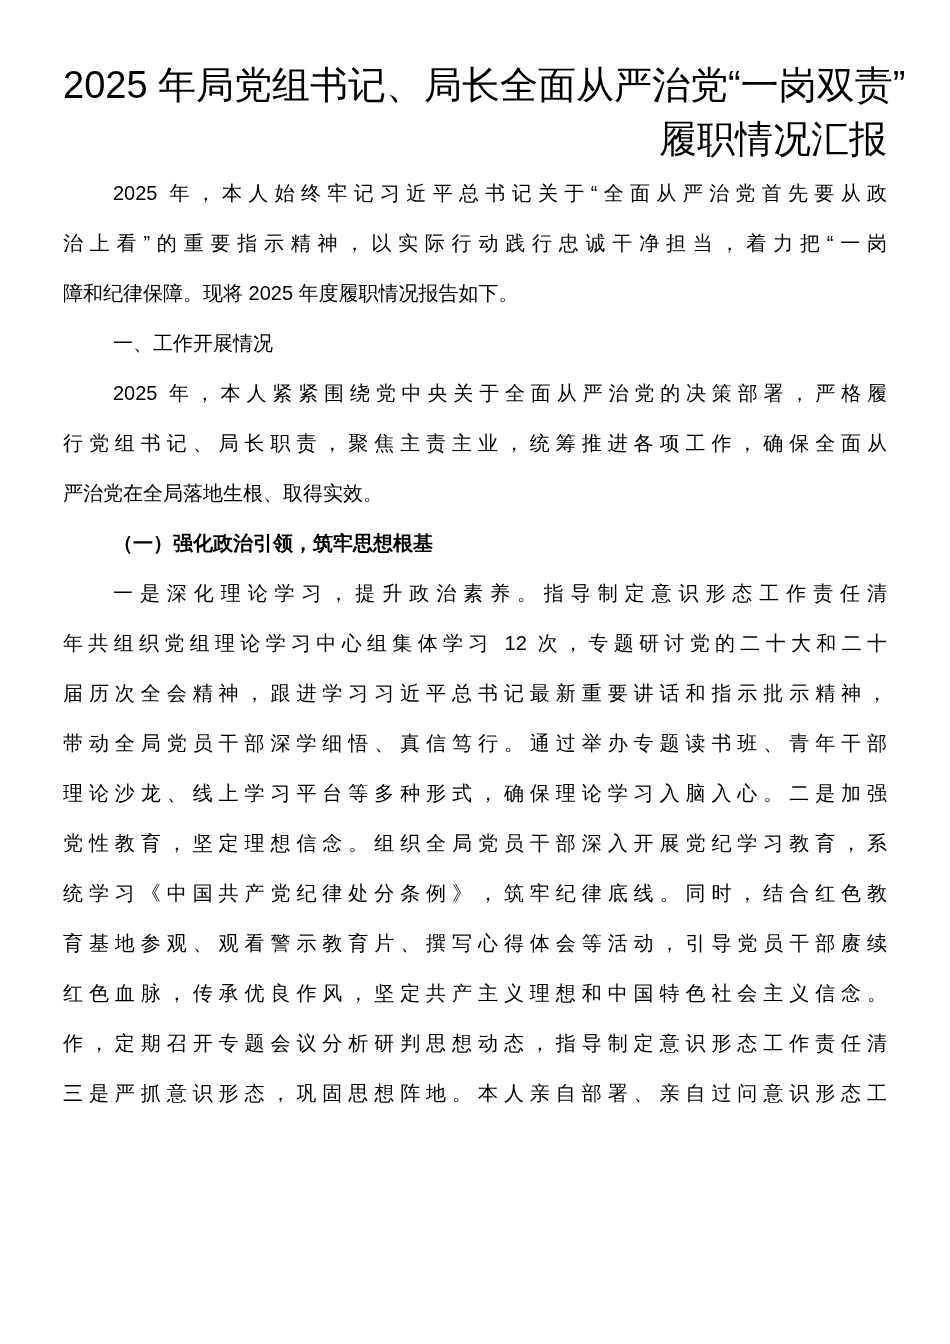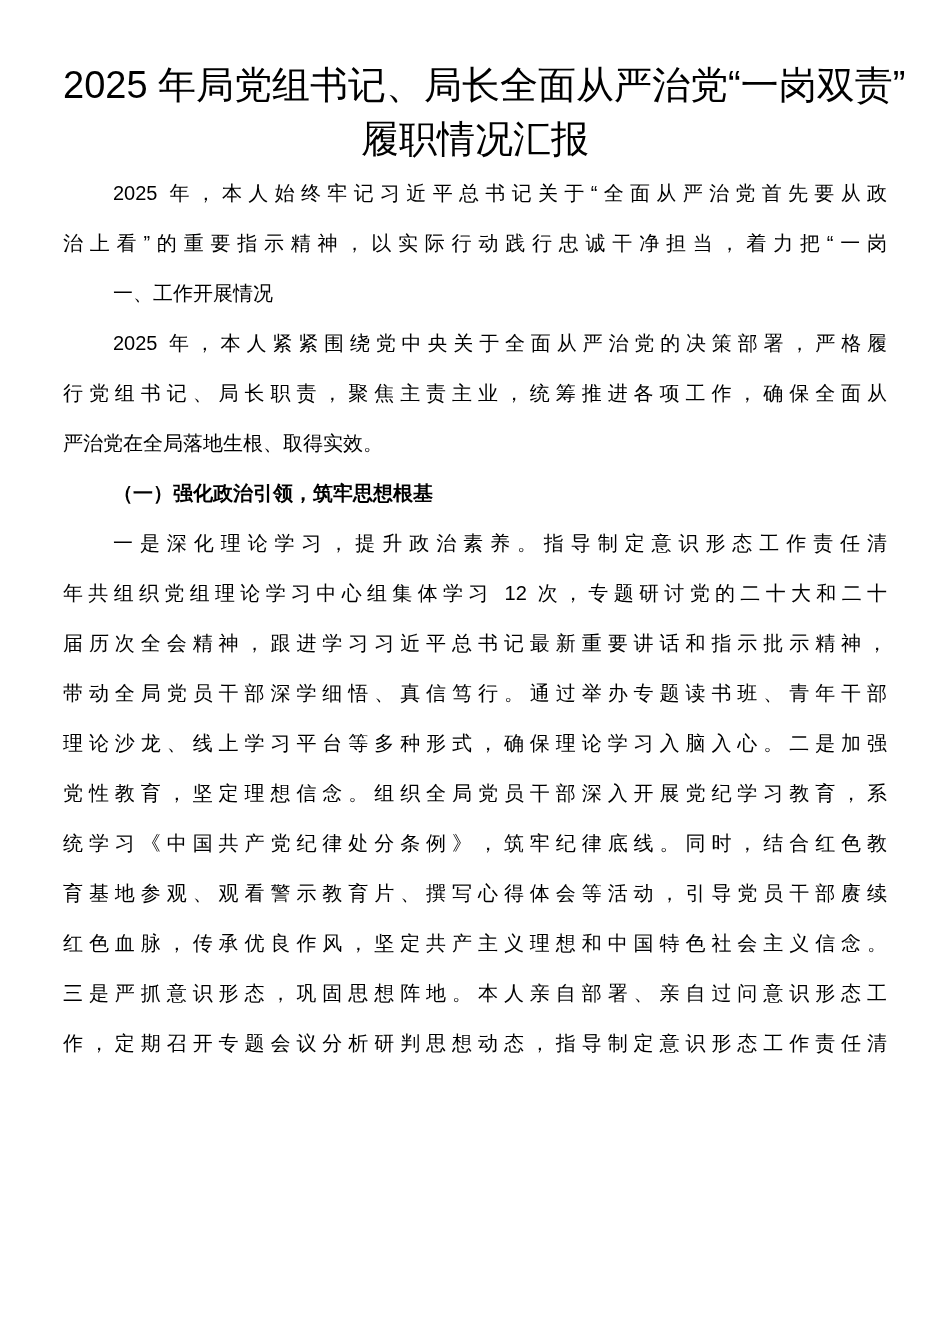--- a/index.html
+++ b/index.html
@@ -10,21 +10,21 @@
     color: #000000;
     font-family: "Liberation Sans", sans-serif;
     overflow: hidden;
   }
   .page { padding: 58px 63px 0 63px; }
   .title { margin: 0; }
   .title-line {
     font-size: 38px;
     line-height: 54px;
     font-weight: 400;
-    text-align: center;
+    text-align: right;
     white-space: nowrap;
   }
   .doc-body { margin-top: 2px; }
   .line {
     font-size: 20px;
     line-height: 50px;
     height: 50px;
     text-align: left;
     overflow: visible;
   }
@@ -42,35 +42,36 @@
 
   <div class="title">
     <div class="title-line">2025 年局党组书记、局长全面从严治党“一岗双责”</div>
     <div class="title-line">履职情况汇报</div>
   </div>
 
   <div class="doc-body">
 
     <div class="line just ind">2025 年，本人始终牢记习近平总书记关于“全面从严治党首先要从政</div>
     <div class="line just">治上看”的重要指示精神，以实际行动践行忠诚干净担当，着力把“一岗</div>
+    <div class="line">障和纪律保障。现将 2025 年度履职情况报告如下。</div>
 
     <div class="line ind">一、工作开展情况</div>
 
     <div class="line just ind">2025 年，本人紧紧围绕党中央关于全面从严治党的决策部署，严格履</div>
     <div class="line just">行党组书记、局长职责，聚焦主责主业，统筹推进各项工作，确保全面从</div>
     <div class="line">严治党在全局落地生根、取得实效。</div>
 
     <div class="line h2 ind">（一）强化政治引领，筑牢思想根基</div>
 
     <div class="line just ind">一是深化理论学习，提升政治素养。指导制定意识形态工作责任清</div>
     <div class="line just">年共组织党组理论学习中心组集体学习 12 次，专题研讨党的二十大和二十</div>
     <div class="line just">届历次全会精神，跟进学习习近平总书记最新重要讲话和指示批示精神，</div>
     <div class="line just">带动全局党员干部深学细悟、真信笃行。通过举办专题读书班、青年干部</div>
     <div class="line just">理论沙龙、线上学习平台等多种形式，确保理论学习入脑入心。二是加强</div>
     <div class="line just">党性教育，坚定理想信念。组织全局党员干部深入开展党纪学习教育，系</div>
     <div class="line just">统学习《中国共产党纪律处分条例》，筑牢纪律底线。同时，结合红色教</div>
     <div class="line just">育基地参观、观看警示教育片、撰写心得体会等活动，引导党员干部赓续</div>
     <div class="line just">红色血脉，传承优良作风，坚定共产主义理想和中国特色社会主义信念。</div>
+    <div class="line just">作，定期召开专题会议分析研判思想动态，指导制定意识形态工作责任清</div>
     <div class="line just">三是严抓意识形态，巩固思想阵地。本人亲自部署、亲自过问意识形态工</div>
-    <div class="line just">作，定期召开专题会议分析研判思想动态，指导制定意识形态工作责任清</div>
 
   </div>
 </div>
 
 </body></html>

